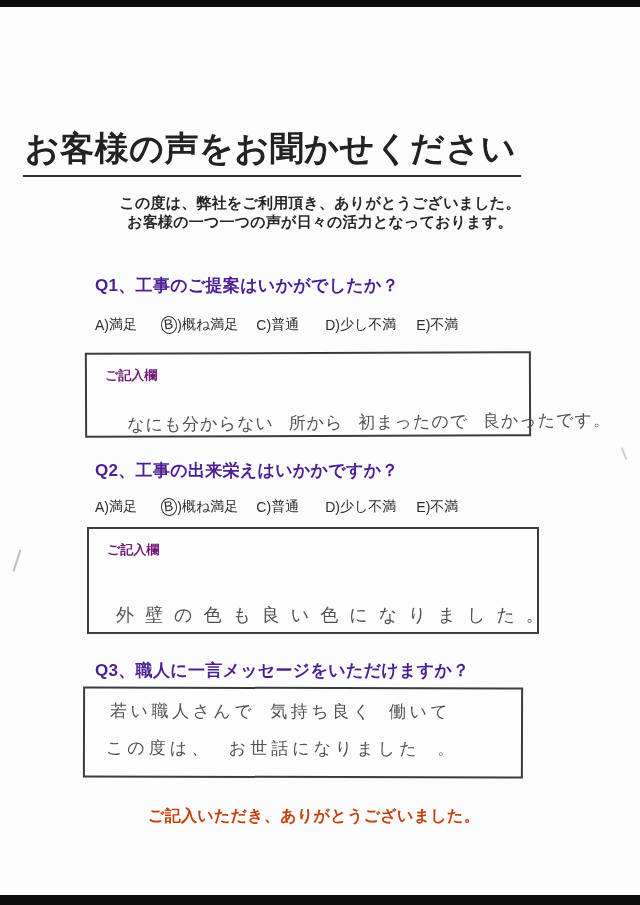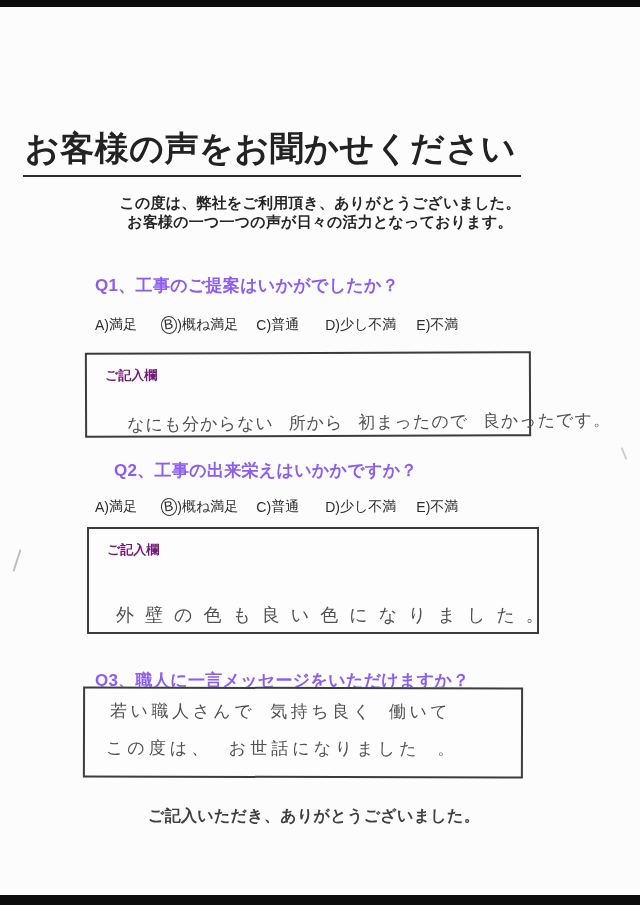--- a/index.html
+++ b/index.html
@@ -37,26 +37,26 @@
   .intro {
     position: absolute; top: 194px; left: 0; width: 640px;
     text-align: center;
     font-size: 15px; font-weight: 700; color: #262626;
     line-height: 18.5px; letter-spacing: 0.2px;
   }
 
   
   .q-heading {
     position: absolute; left: 95px; margin: 0;
-    font-size: 17px; font-weight: 700; color: #8b5cf6;
+    font-size: 17px; font-weight: 700; color: #4c1d95;
     letter-spacing: 0.3px;
   }
   .q1-h { top: 274px; }
-  .q2-h { top: 459px; margin-left: 19px; }
-  .q3-h { top: 659px; margin-top: 10px; }
+  .q2-h { top: 459px; }
+  .q3-h { top: 659px; }
 
   
   .options {
     position: absolute; left: 95px;
     display: flex; align-items: center;
     font-size: 14px; color: #2d2d2d; font-weight: 400;
     white-space: nowrap;
   }
   .q1-o { top: 316px; }
   .q2-o { top: 498px; }
@@ -113,21 +113,21 @@
   }
   .hw-q3-2 {
     left: 21px; top: 48px;
     letter-spacing: 4px; word-spacing: 8px;
   }
 
   
   .closing {
     position: absolute; top: 806px; left: 0; width: 628px;
     text-align: center;
-    font-size: 16px; font-weight: 700; color: #404040;
+    font-size: 16px; font-weight: 700; color: #c2410c;
     letter-spacing: 0.3px;
   }
 
   
   .artifact { position: absolute; background: #c4c4c4; border-radius: 2px; }
   .artifact.left-mark {
     top: 549px; left: 16px; width: 2px; height: 23px;
     transform: rotate(18deg); background: #bdbdbd;
   }
   .artifact.right-mark {

